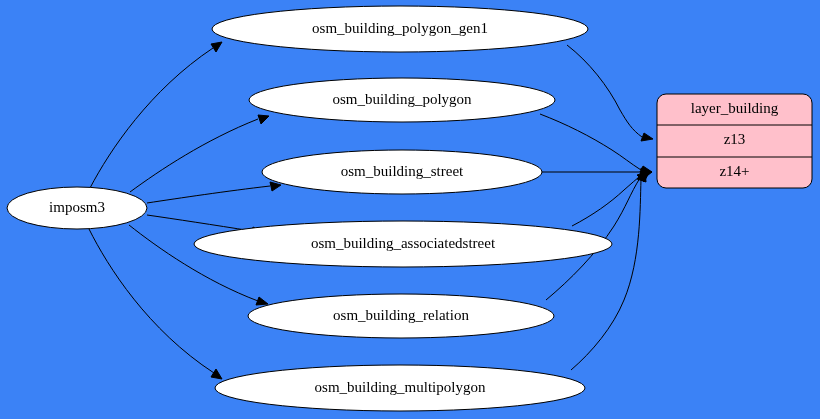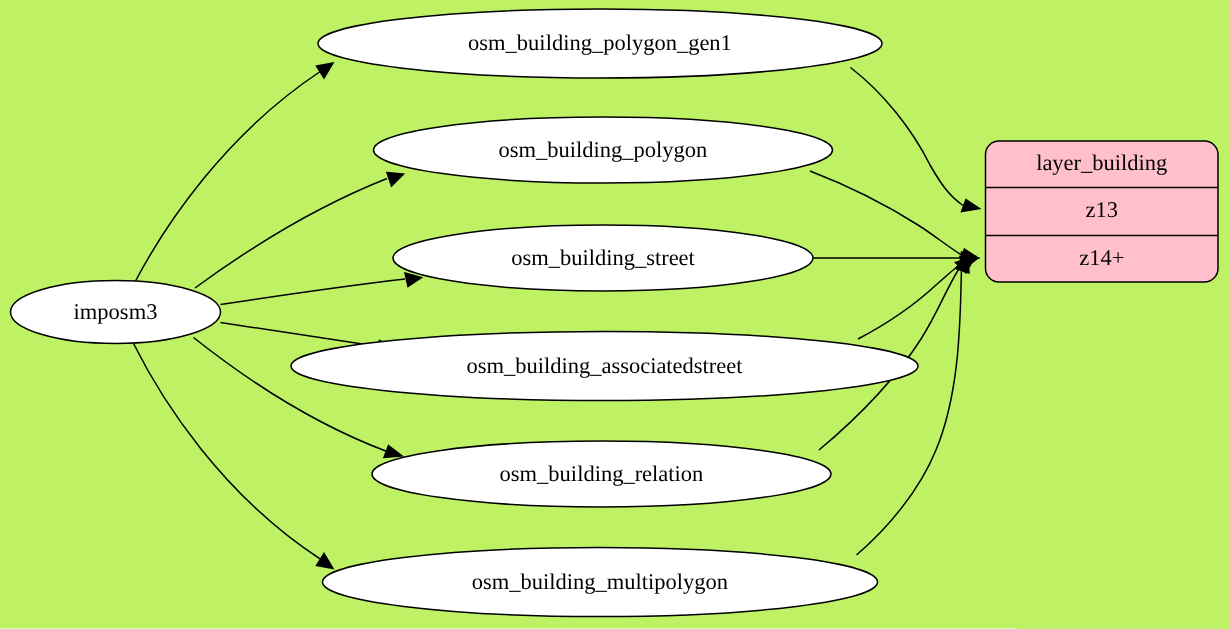--- a/index.html
+++ b/index.html
@@ -4,21 +4,21 @@
 <style>
   html, body {
     margin: 0;
     padding: 0;
     background: #ffffff;
   }
   #canvas {
     position: relative;
     width: 820px;
     height: 419px;
-    background: #bef264;
+    background: #3b82f6;
     overflow: hidden;
     font-family: "Liberation Serif", serif;
   }
   #graph-svg {
     position: absolute;
     left: 0;
     top: 0;
     width: 820px;
     height: 419px;
   }

